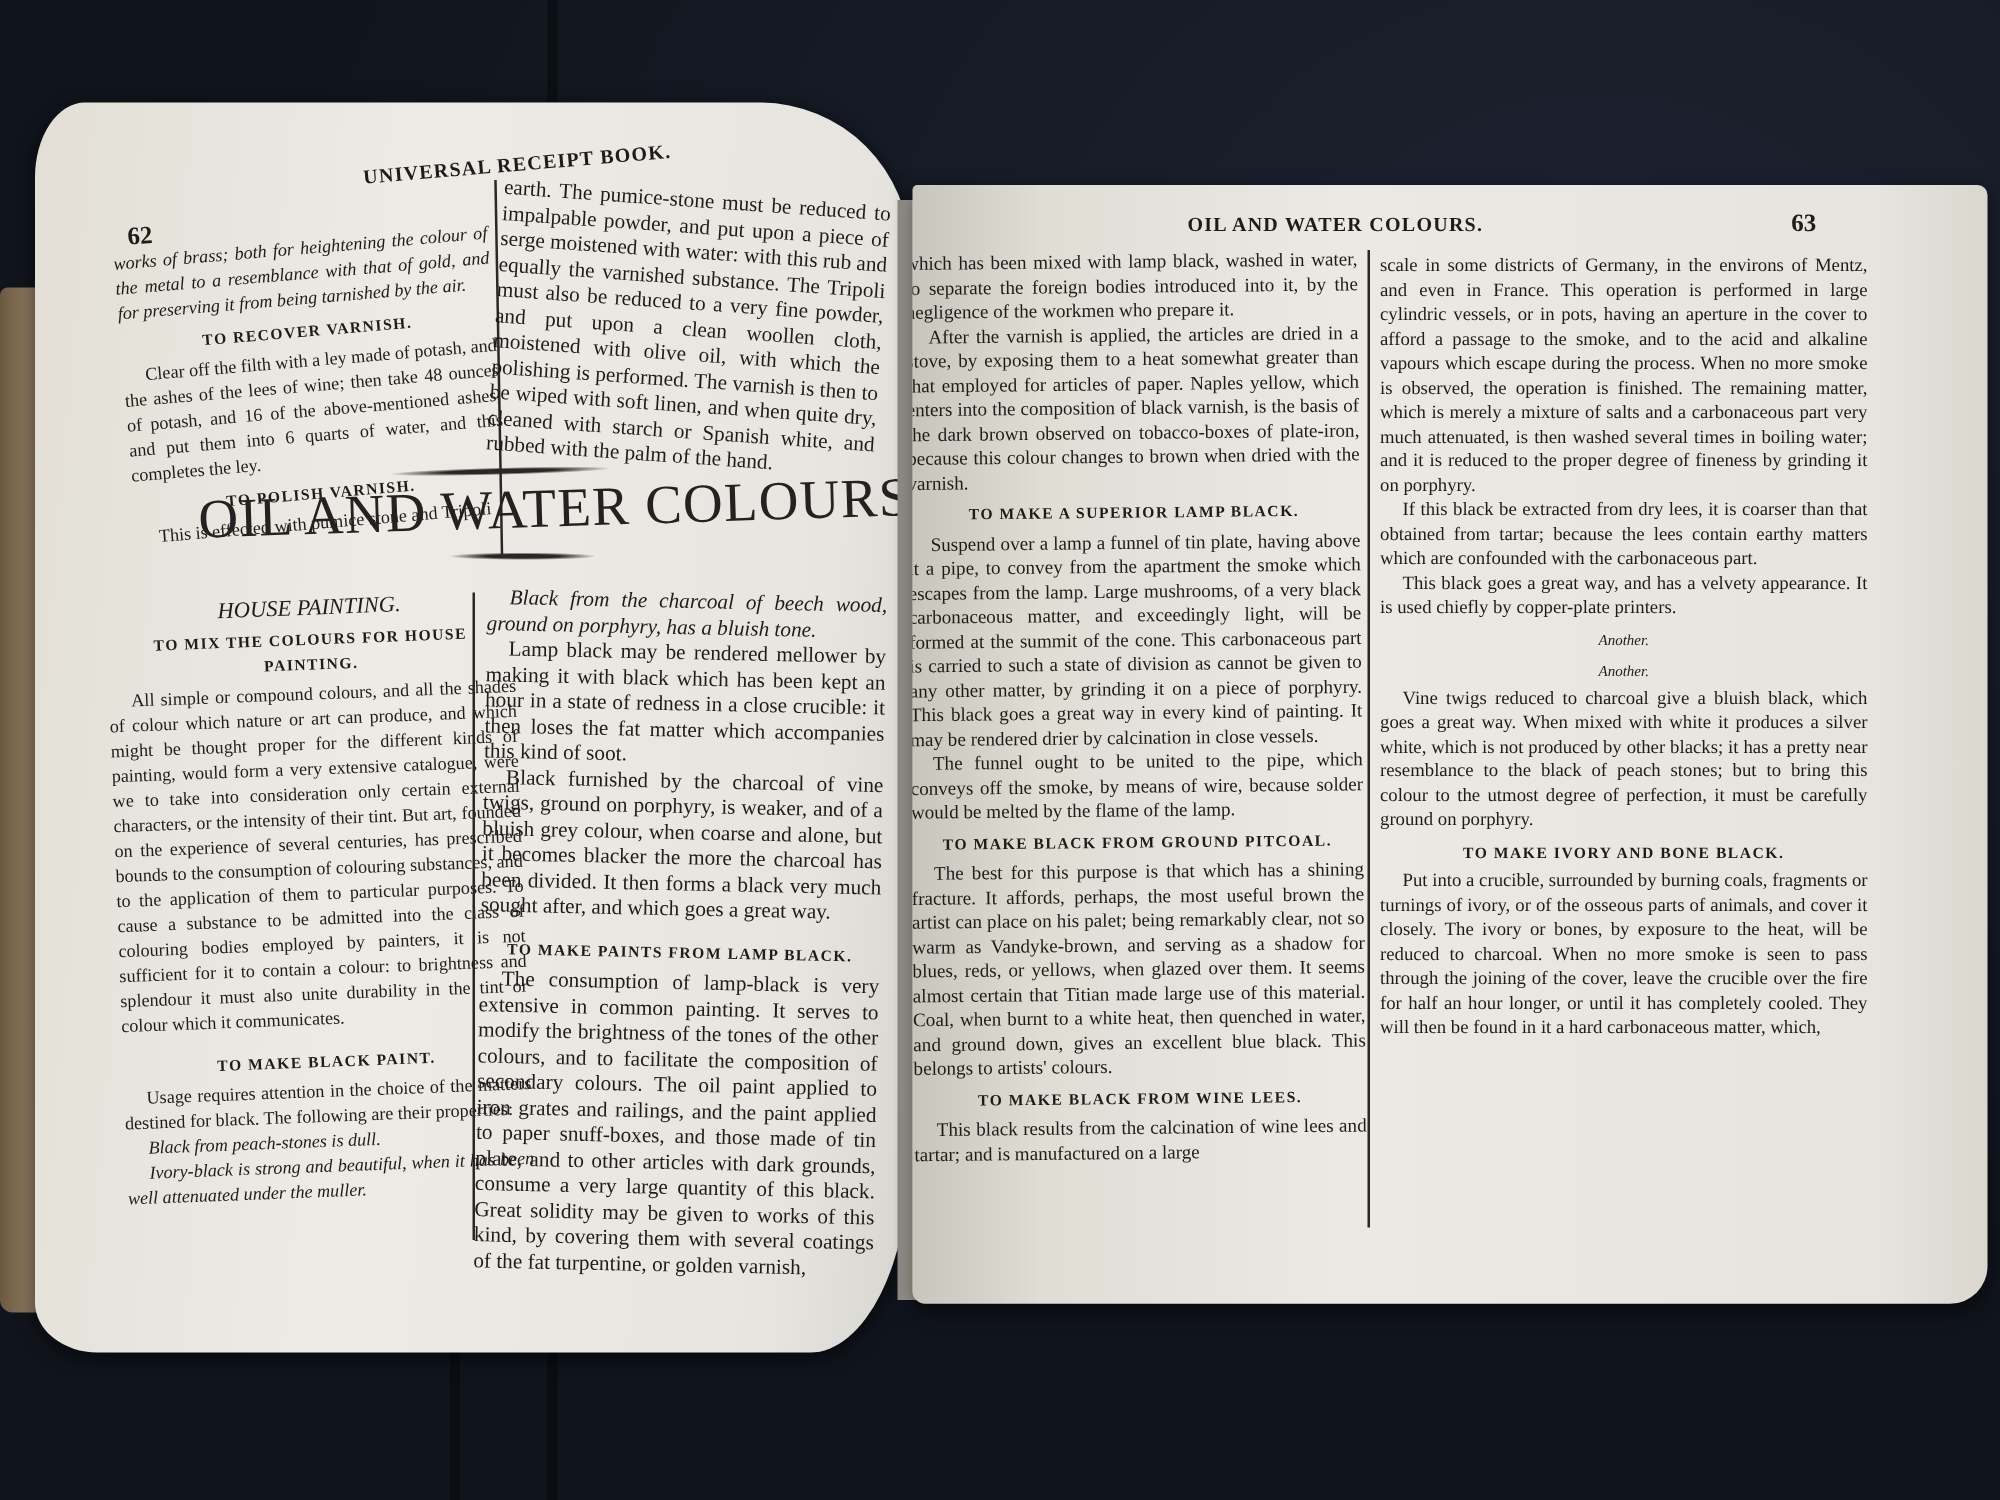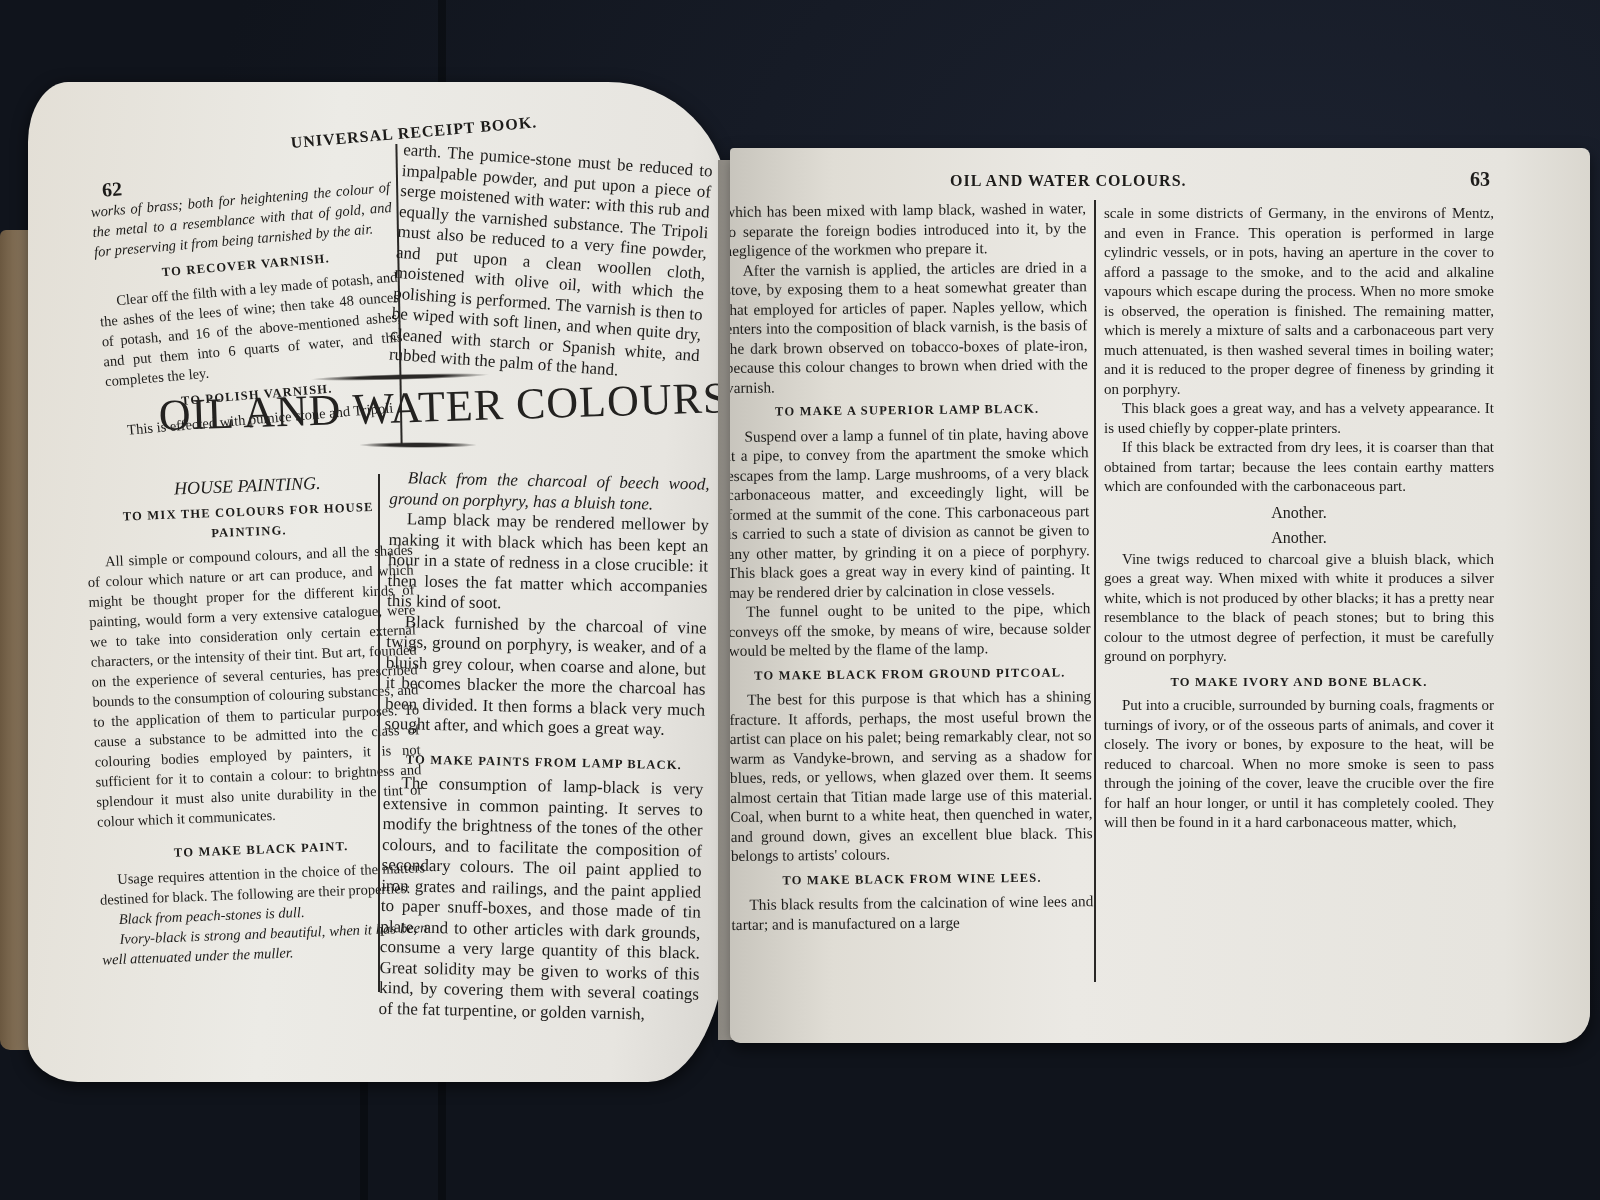--- a/index.html
+++ b/index.html
@@ -59,21 +59,21 @@
   .col p { text-indent: 18px; }
   .col.condensed { font-size: 14.5px; line-height: 20px; }
   .col.large { font-size: 17px; line-height: 20.5px; }
   .col .italic-line { font-style: italic; text-indent: 18px; }
   .col .cont { text-indent: 0; }
   .section-head {
     font-size: 12.5px; font-weight: bold; letter-spacing: 1.2px;
     text-transform: uppercase; text-align: center; margin: 6px 0 4px 0;
   }
   .section-italic {
-    text-align: center; font-size: 16px; margin: 6px 0 2px 0;
+    font-style: italic; text-align: center; font-size: 12px; margin: 6px 0 2px 0;
   }
   .rule-v { position: absolute; width: 1.5px; background: #2a2826; }
   .chapter-title {
     position: absolute; font-size: 44px; letter-spacing: 1px;
     white-space: nowrap; font-weight: normal; color: #232220;
   }
   .ornament {
     position: absolute; height: 6px;
     background: radial-gradient(ellipse at center, #2a2826 0%, #2a2826 35%, transparent 70%);
   }
@@ -140,40 +140,40 @@
     </div>
   </div>
 
   <div class="gutter"></div>
 
   <div class="page page-right">
 
     <div class="inner" style="left:220px; top:24px;">
       <span class="running-head">OIL AND WATER COLOURS.</span>
     </div>
-    <div class="pagenum" style="left:740px; top:20px;">63</div>
+    <div class="pagenum" style="left:703px; top:20px;">63</div>
 
     <div class="col tilt-right" style="left:-6px; top:54px; width:362px; font-size:15.3px; line-height:19.5px;">
       <p class="cont">which has been mixed with lamp black, washed in water, to separate the foreign bodies introduced into it, by the negligence of the workmen who prepare it.</p>
       <p>After the varnish is applied, the articles are dried in a stove, by exposing them to a heat somewhat greater than that employed for articles of paper. Naples yellow, which enters into the composition of black varnish, is the basis of the dark brown observed on tobacco-boxes of plate-iron, because this colour changes to brown when dried with the varnish.</p>
       <div class="section-head">TO MAKE A SUPERIOR LAMP BLACK.</div>
       <p>Suspend over a lamp a funnel of tin plate, having above it a pipe, to convey from the apartment the smoke which escapes from the lamp. Large mushrooms, of a very black carbonaceous matter, and exceedingly light, will be formed at the summit of the cone. This carbonaceous part is carried to such a state of division as cannot be given to any other matter, by grinding it on a piece of porphyry. This black goes a great way in every kind of painting. It may be rendered drier by calcination in close vessels.</p>
       <p>The funnel ought to be united to the pipe, which conveys off the smoke, by means of wire, because solder would be melted by the flame of the lamp.</p>
       <div class="section-head">TO MAKE BLACK FROM GROUND PITCOAL.</div>
       <p>The best for this purpose is that which has a shining fracture. It affords, perhaps, the most useful brown the artist can place on his palet; being remarkably clear, not so warm as Vandyke-brown, and serving as a shadow for blues, reds, or yellows, when glazed over them. It seems almost certain that Titian made large use of this material. Coal, when burnt to a white heat, then quenched in water, and ground down, gives an excellent blue black. This belongs to artists' colours.</p>
       <div class="section-head">TO MAKE BLACK FROM WINE LEES.</div>
       <p>This black results from the calcination of wine lees and tartar; and is manufactured on a large</p>
     </div>
 
     <div class="rule-v" style="left:364px; top:52px; height:782px;"></div>
 
     <div class="col" style="left:374px; top:56px; width:390px; font-size:15px; line-height:19.5px;">
       <p class="cont">scale in some districts of Germany, in the environs of Mentz, and even in France. This operation is performed in large cylindric vessels, or in pots, having an aperture in the cover to afford a passage to the smoke, and to the acid and alkaline vapours which escape during the process. When no more smoke is observed, the operation is finished. The remaining matter, which is merely a mixture of salts and a carbonaceous part very much attenuated, is then washed several times in boiling water; and it is reduced to the proper degree of fineness by grinding it on porphyry.</p>
+      <p>If this black be extracted from dry lees, it is coarser than that obtained from tartar; because the lees contain earthy matters which are confounded with the carbonaceous part.</p>
       <p>This black goes a great way, and has a velvety appearance. It is used chiefly by copper-plate printers.</p>
-      <p>If this black be extracted from dry lees, it is coarser than that obtained from tartar; because the lees contain earthy matters which are confounded with the carbonaceous part.</p>
       <div class="section-italic">Another.</div>
       <div class="section-italic">Another.</div>
       <p>Vine twigs reduced to charcoal give a bluish black, which goes a great way. When mixed with white it produces a silver white, which is not produced by other blacks; it has a pretty near resemblance to the black of peach stones; but to bring this colour to the utmost degree of perfection, it must be carefully ground on porphyry.</p>
       <div class="section-head" style="">TO MAKE IVORY AND BONE BLACK.</div>
       <p>Put into a crucible, surrounded by burning coals, fragments or turnings of ivory, or of the osseous parts of animals, and cover it closely. The ivory or bones, by exposure to the heat, will be reduced to charcoal. When no more smoke is seen to pass through the joining of the cover, leave the crucible over the fire for half an hour longer, or until it has completely cooled. They will then be found in it a hard carbonaceous matter, which,</p>
     </div>
   </div>
 </div>
 
 </body></html>

